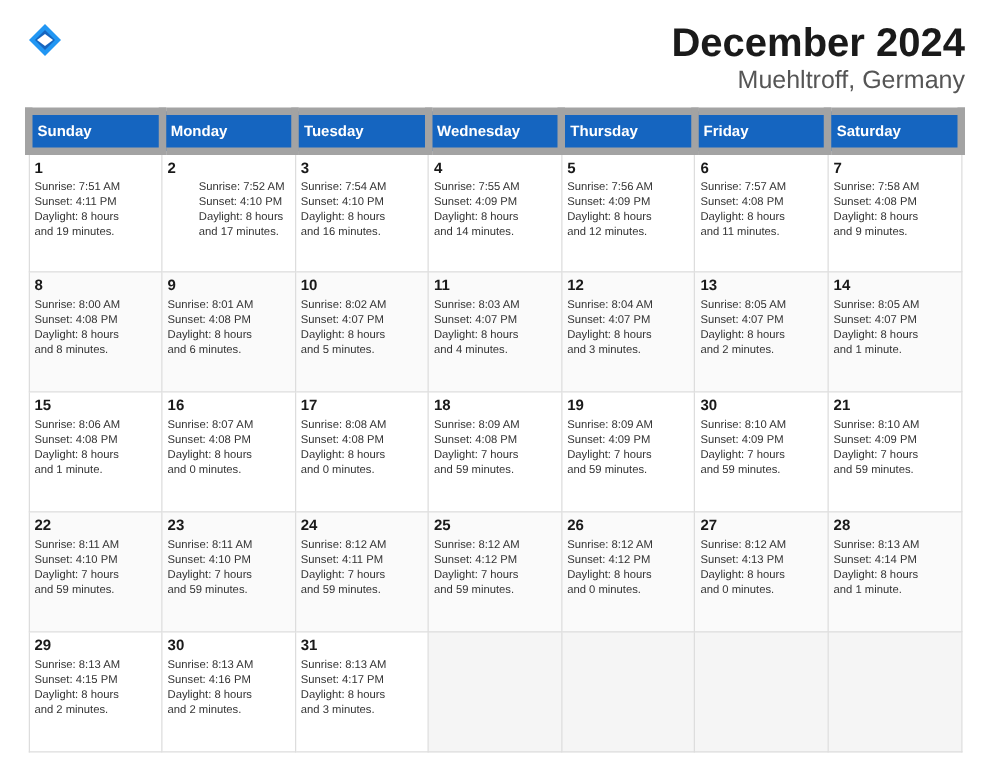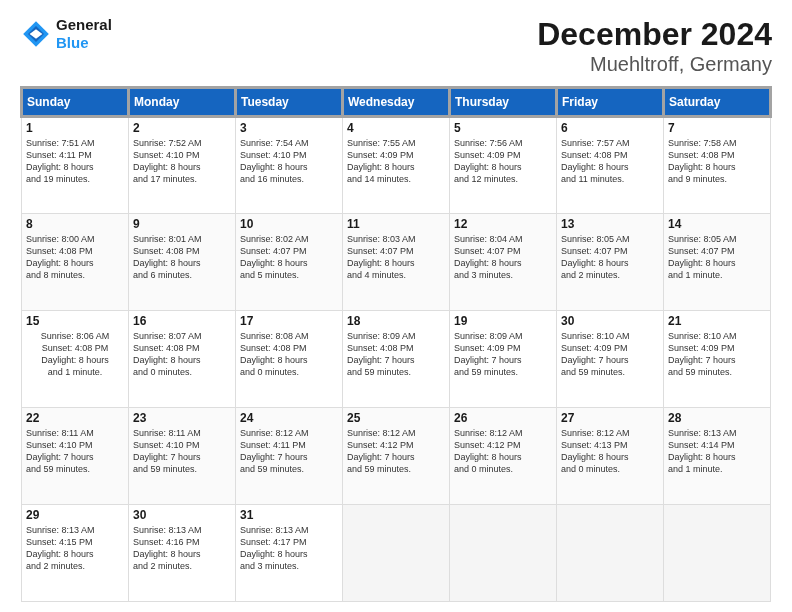--- a/index.html
+++ b/index.html
@@ -52,21 +52,21 @@
       width: 100%;
       table-layout: fixed;
     }
     .calendar th {
       background: #1565C0;
       color: #fff;
       font-size: 12px;
       font-weight: bold;
       padding: 6px 4px;
       text-align: left;
-      border: 3px solid #a3a3a3;
+      border: 6px solid #a3a3a3;
     }
     .calendar td {
       vertical-align: top;
       border: 1px solid #ddd;
       padding: 3px 4px;
       font-size: 9.5px;
       color: #333;
       background: #fff;
       height: 88px;
     }
@@ -93,24 +93,20 @@
 <body>
 
 <div class="page">
   <div class="header">
     <div class="logo">
       <svg class="logo-icon" viewBox="0 0 40 40">
         <polygon points="20,4 36,20 20,36 4,20" fill="#2196F3"></polygon>
         <polygon points="20,10 30,20 20,30 10,20" fill="#1565C0"></polygon>
         <polygon points="20,14 28,20 20,26 12,20" fill="#fff"></polygon>
       </svg>
-      <div>
-        <div style="font-size:15px;font-weight:bold;color:#1a1a1a;line-height:1.2">General</div>
-        <div style="font-size:15px;font-weight:bold;color:#2196F3;line-height:1.2">Blue</div>
-      </div>
     </div>
     <div class="title-block">
       <div class="month-title">December 2024</div>
       <div class="location">Muehltroff, Germany</div>
     </div>
   </div>
 
   <table class="calendar">
     <thead>
       <tr id="header-row">
@@ -127,21 +123,21 @@
         <tr>
           <td>
             <span class="day-num">1</span>
             <div class="cell-text" style="white-space: pre-line;">Sunrise: 7:51 AM
 Sunset: 4:11 PM
 Daylight: 8 hours
 and 19 minutes.</div>
           </td>
           <td>
             <span class="day-num">2</span>
-            <div class="cell-text" style="white-space: pre-line;">Sunrise: 7:52 AM
+            <div class="cell-text" style="white-space: pre-line; margin-left: 25px;">Sunrise: 7:52 AM
 Sunset: 4:10 PM
 Daylight: 8 hours
 and 17 minutes.</div>
           </td>
           <td>
             <span class="day-num">3</span>
             <div class="cell-text" style="white-space: pre-line;">Sunrise: 7:54 AM
 Sunset: 4:10 PM
 Daylight: 8 hours
 and 16 minutes.</div>
@@ -222,21 +218,21 @@
             <span class="day-num">14</span>
             <div class="cell-text" style="white-space: pre-line;">Sunrise: 8:05 AM
 Sunset: 4:07 PM
 Daylight: 8 hours
 and 1 minute.</div>
           </td>
         </tr>
         <tr>
           <td>
             <span class="day-num">15</span>
-            <div class="cell-text" style="white-space: pre-line; text-align: center;">Sunrise: 8:06 AM
+            <div class="cell-text" style="white-space: pre-line;">Sunrise: 8:06 AM
 Sunset: 4:08 PM
 Daylight: 8 hours
 and 1 minute.</div>
           </td>
           <td>
             <span class="day-num">16</span>
             <div class="cell-text" style="white-space: pre-line;">Sunrise: 8:07 AM
 Sunset: 4:08 PM
 Daylight: 8 hours
 and 0 minutes.</div>

